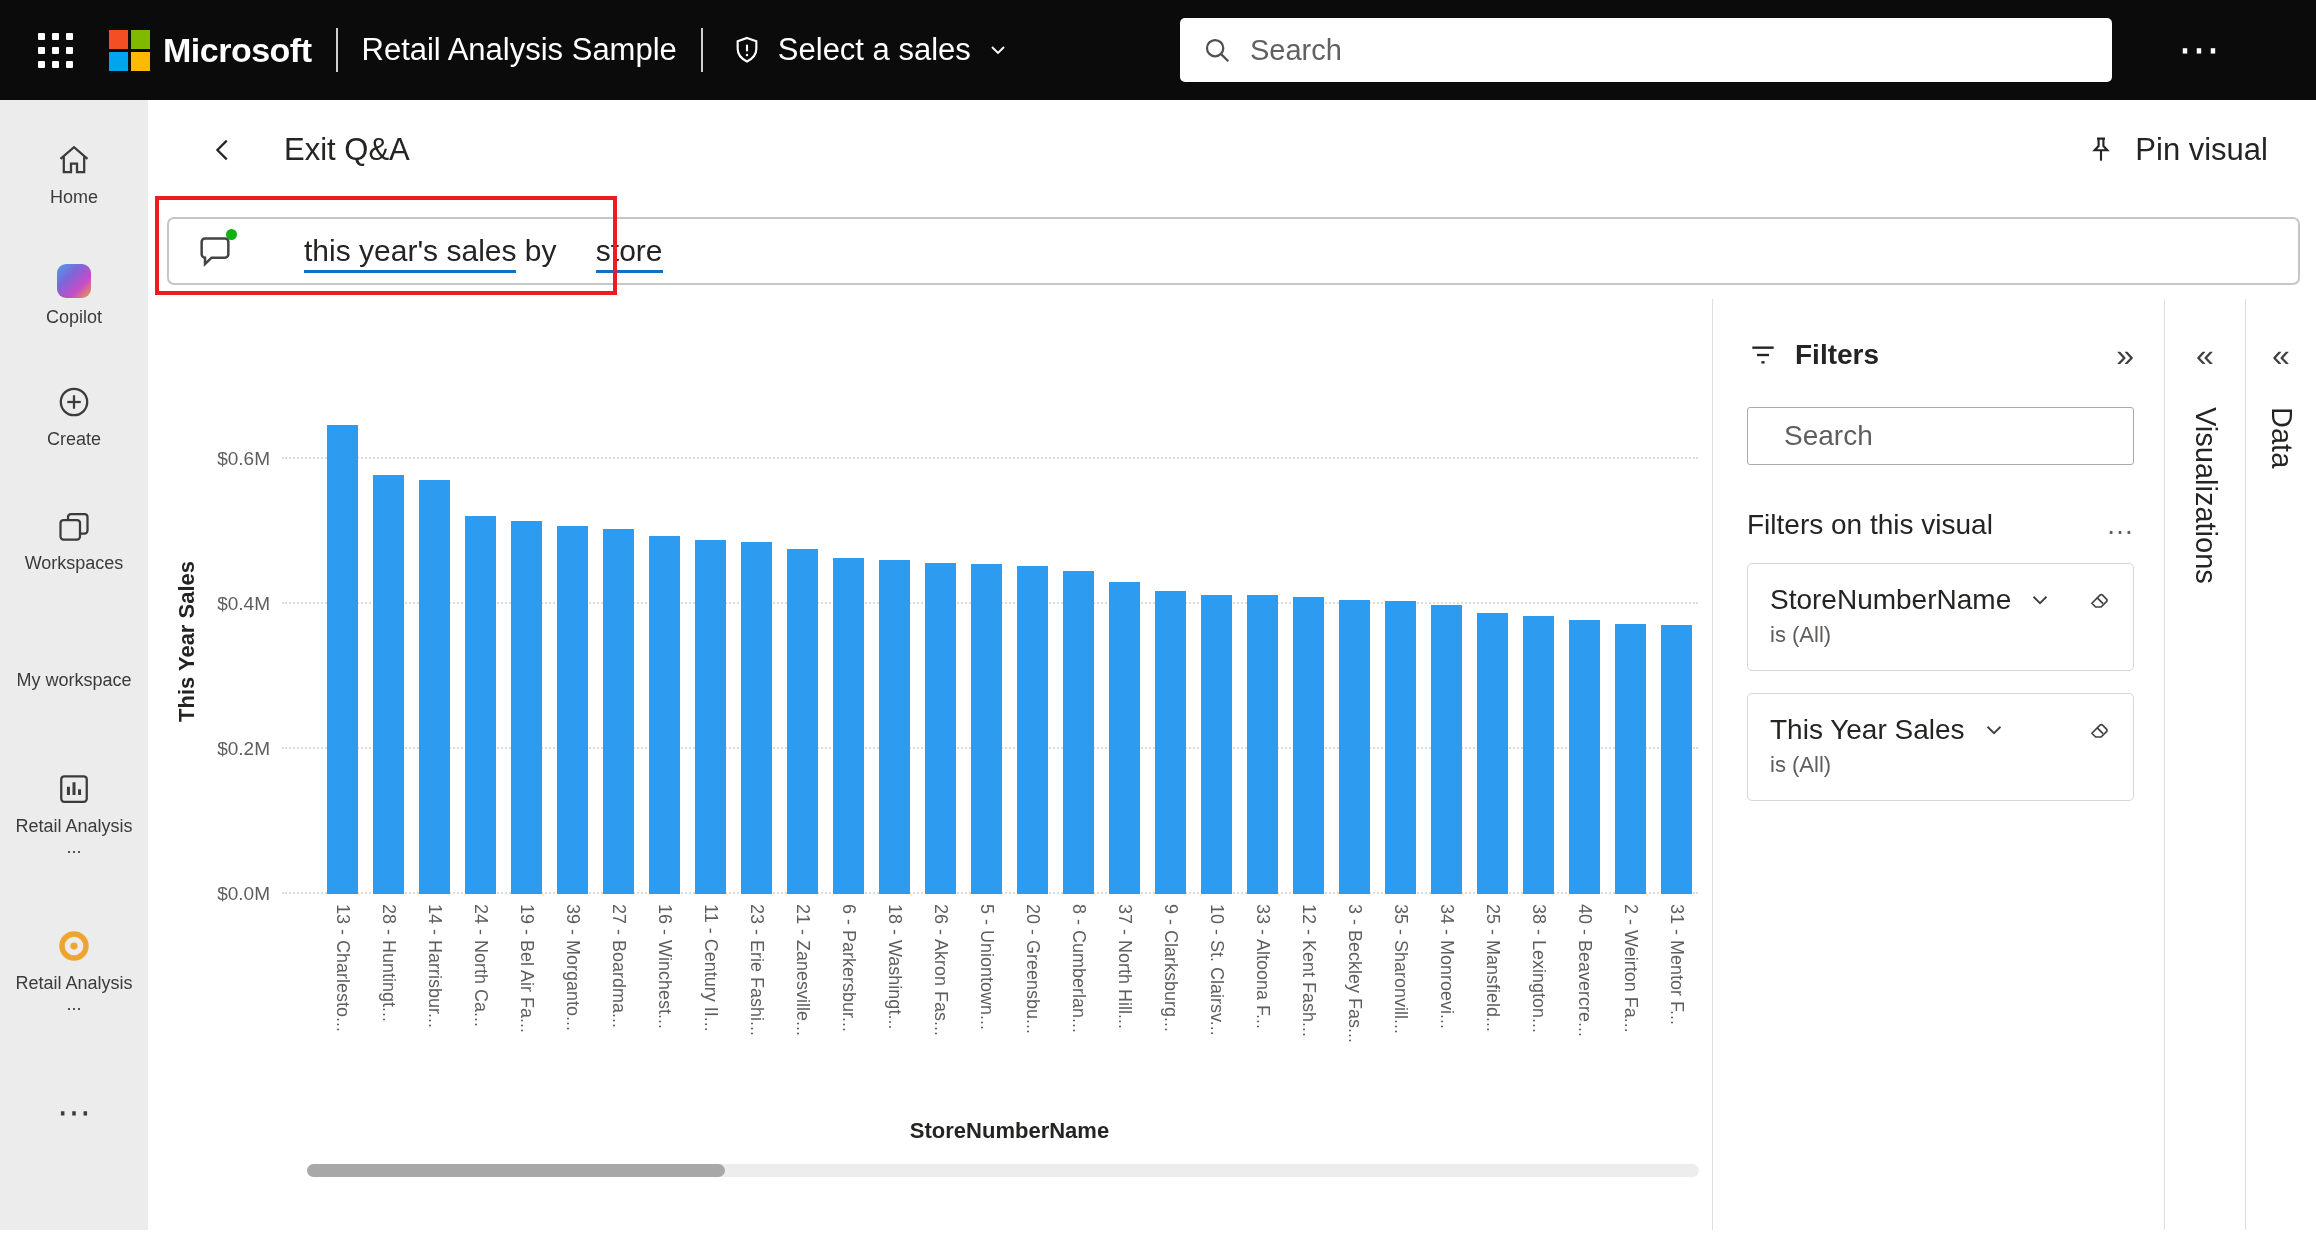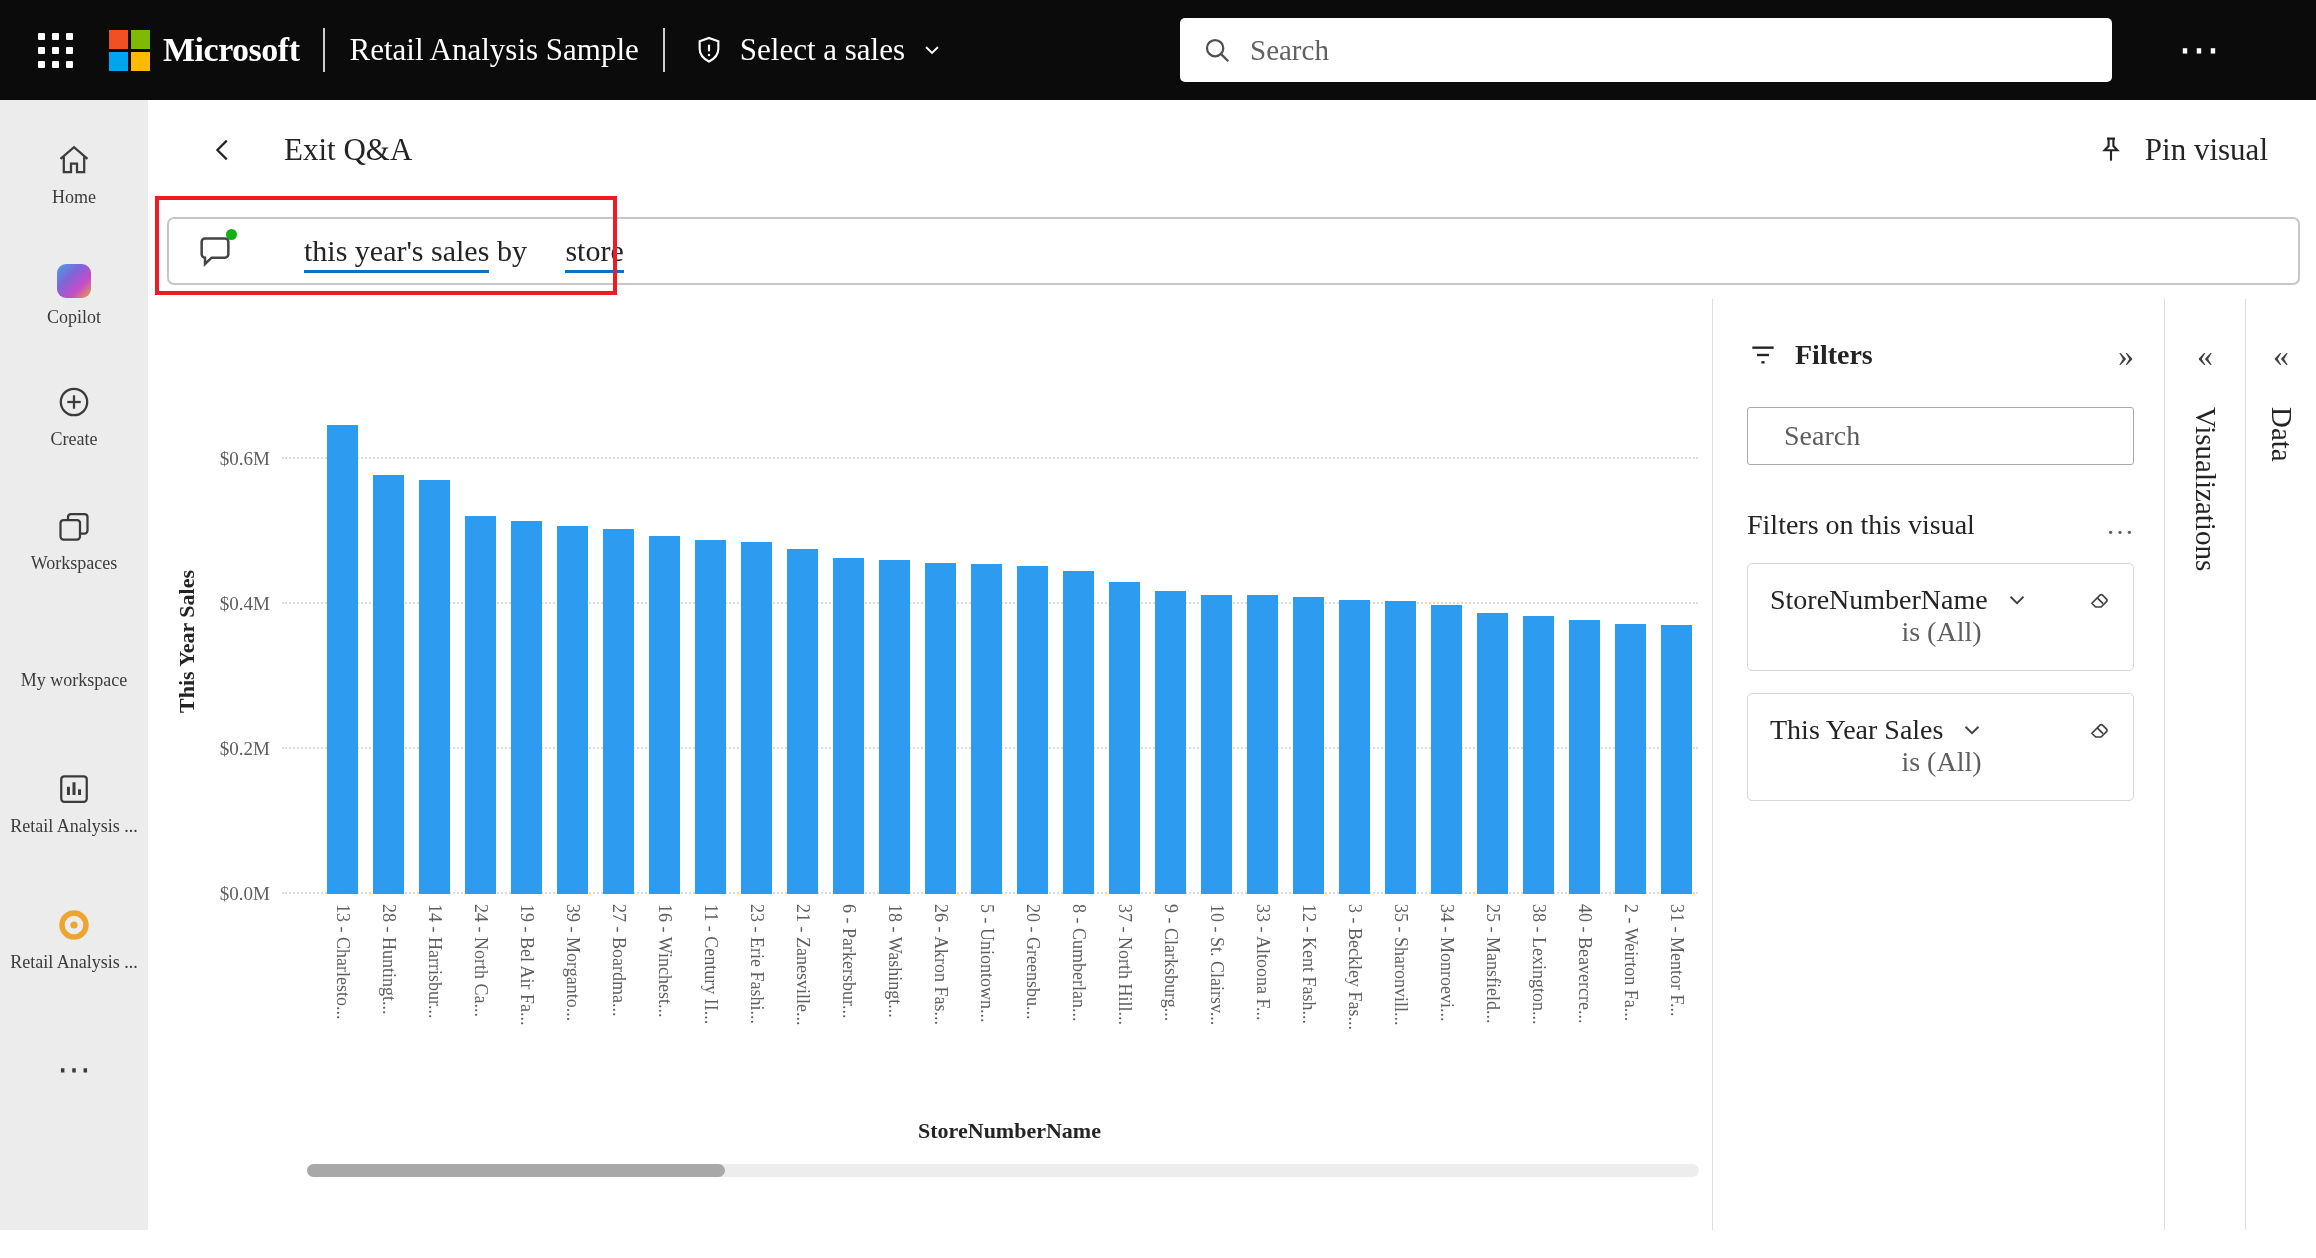--- a/index.html
+++ b/index.html
@@ -1,18 +1,18 @@
 <!DOCTYPE html>
 <html><head>
 <meta charset="utf-8">
 <style>
   html,body{margin:0;padding:0;}
   *{box-sizing:border-box;}
   .root{width:2316px;height:1230px;display:flex;flex-direction:column;overflow:hidden;
-        background:#1d4ed8;font-family:Liberation Serif, serif;color:#252423;}
+        background:#1d4ed8;font-family:Liberation Sans, sans-serif;color:#252423;}
 
   
   .topbar{height:100px;min-height:100px;background:#0b0b0b;display:flex;align-items:center;color:#fff;}
   .waffle{display:grid;grid-template-columns:repeat(3,7px);gap:7px;margin:0 36px 0 38px;cursor:pointer;}
   .waffle i{width:7px;height:7px;background:#fff;border-radius:1px;display:block;}
   .ms{display:flex;align-items:center;gap:13px;cursor:pointer;}
   .ms-squares{display:grid;grid-template-columns:repeat(2,19px);grid-auto-rows:19px;gap:3px;}
   .ms-squares i{display:block;}
   .sq1{background:#F25022;} .sq2{background:#7FBA00;} .sq3{background:#00A4EF;} .sq4{background:#FFB900;}
   .ms-name{font-size:34px;font-weight:700;letter-spacing:-0.5px;}
@@ -95,21 +95,21 @@
   .filters-search input{border:none;outline:none;flex:1;font-size:28px;font-family:inherit;color:#252423;background:transparent;}
   .filters-search input::placeholder{color:#605E5C;}
   .filters-section{margin-top:44px;display:flex;align-items:center;}
   .filters-section-label{font-size:28px;color:#252423;}
   .filters-section-more{margin-left:auto;font-size:28px;color:#605E5C;cursor:pointer;line-height:0.5;}
   .filter-card{margin-top:22px;border:1px solid #d6d6d6;border-radius:5px;padding:20px 20px 22px 22px;background:#fff;}
   .filter-card-top{display:flex;align-items:center;cursor:pointer;}
   .filter-field{font-size:28px;color:#252423;}
   .filter-chevron{margin-left:16px;display:flex;}
   .filter-eraser{margin-left:auto;display:flex;cursor:pointer;}
-  .filter-cond{margin-top:0;font-size:28px;color:#605E5C;text-align:center;}
+  .filter-cond{margin-top:6px;font-size:22px;color:#605E5C;}
 
   
   .vpane{border-left:1px solid #dedede;display:flex;flex-direction:column;align-items:center;
          padding-top:40px;background:#fff;}
   .vpane.viz{width:81px;min-width:81px;}
   .vpane.data{width:71px;min-width:71px;}
   .vpane-chev{font-size:32px;color:#404040;cursor:pointer;line-height:1;}
   .vpane-label{margin-top:36px;writing-mode:vertical-rl;font-size:29px;color:#252423;cursor:pointer;white-space:nowrap;}
 </style>
 </head>

